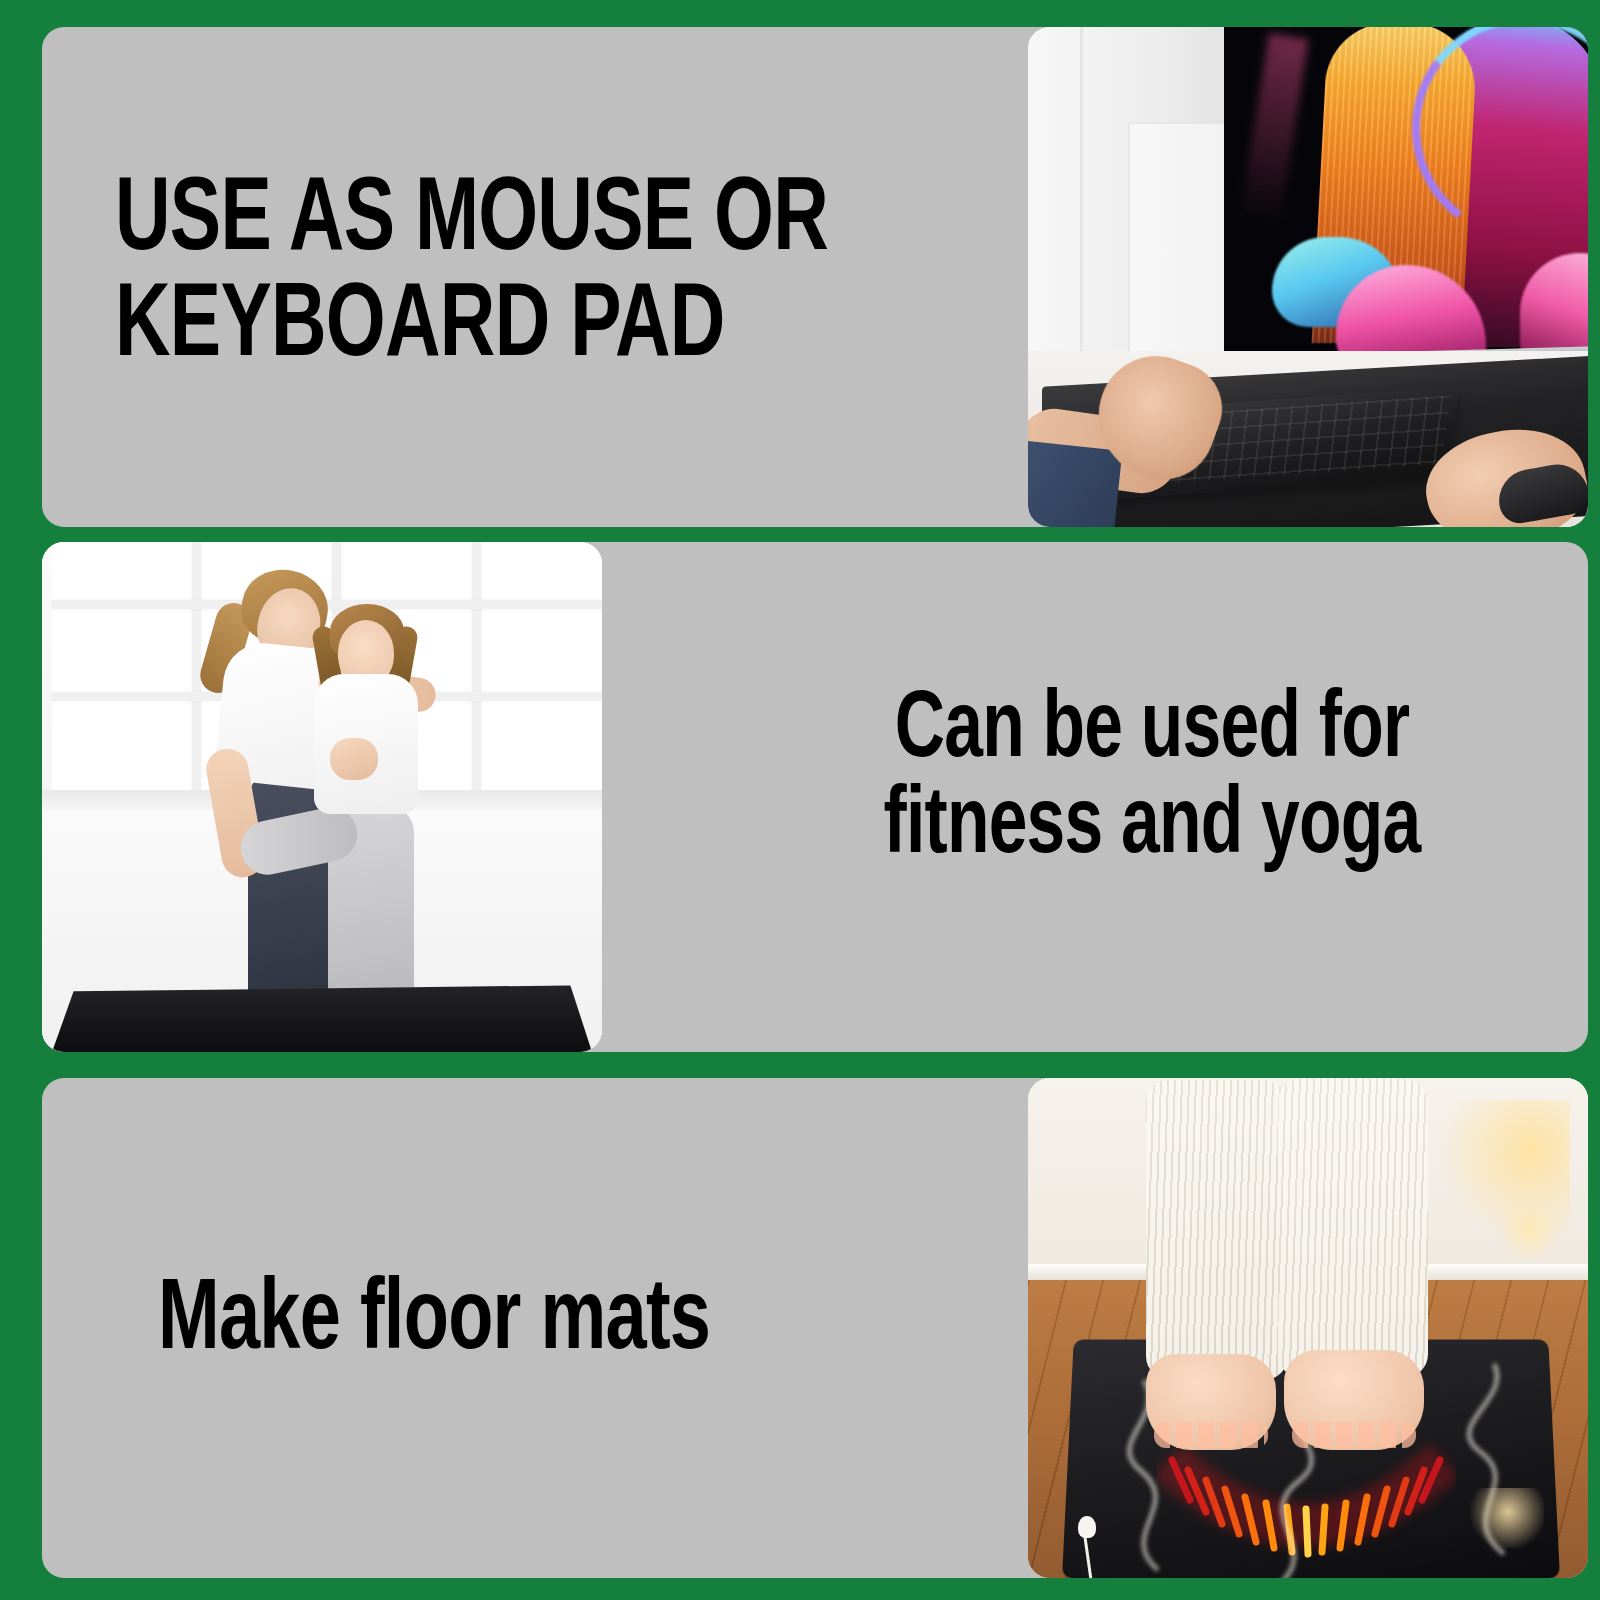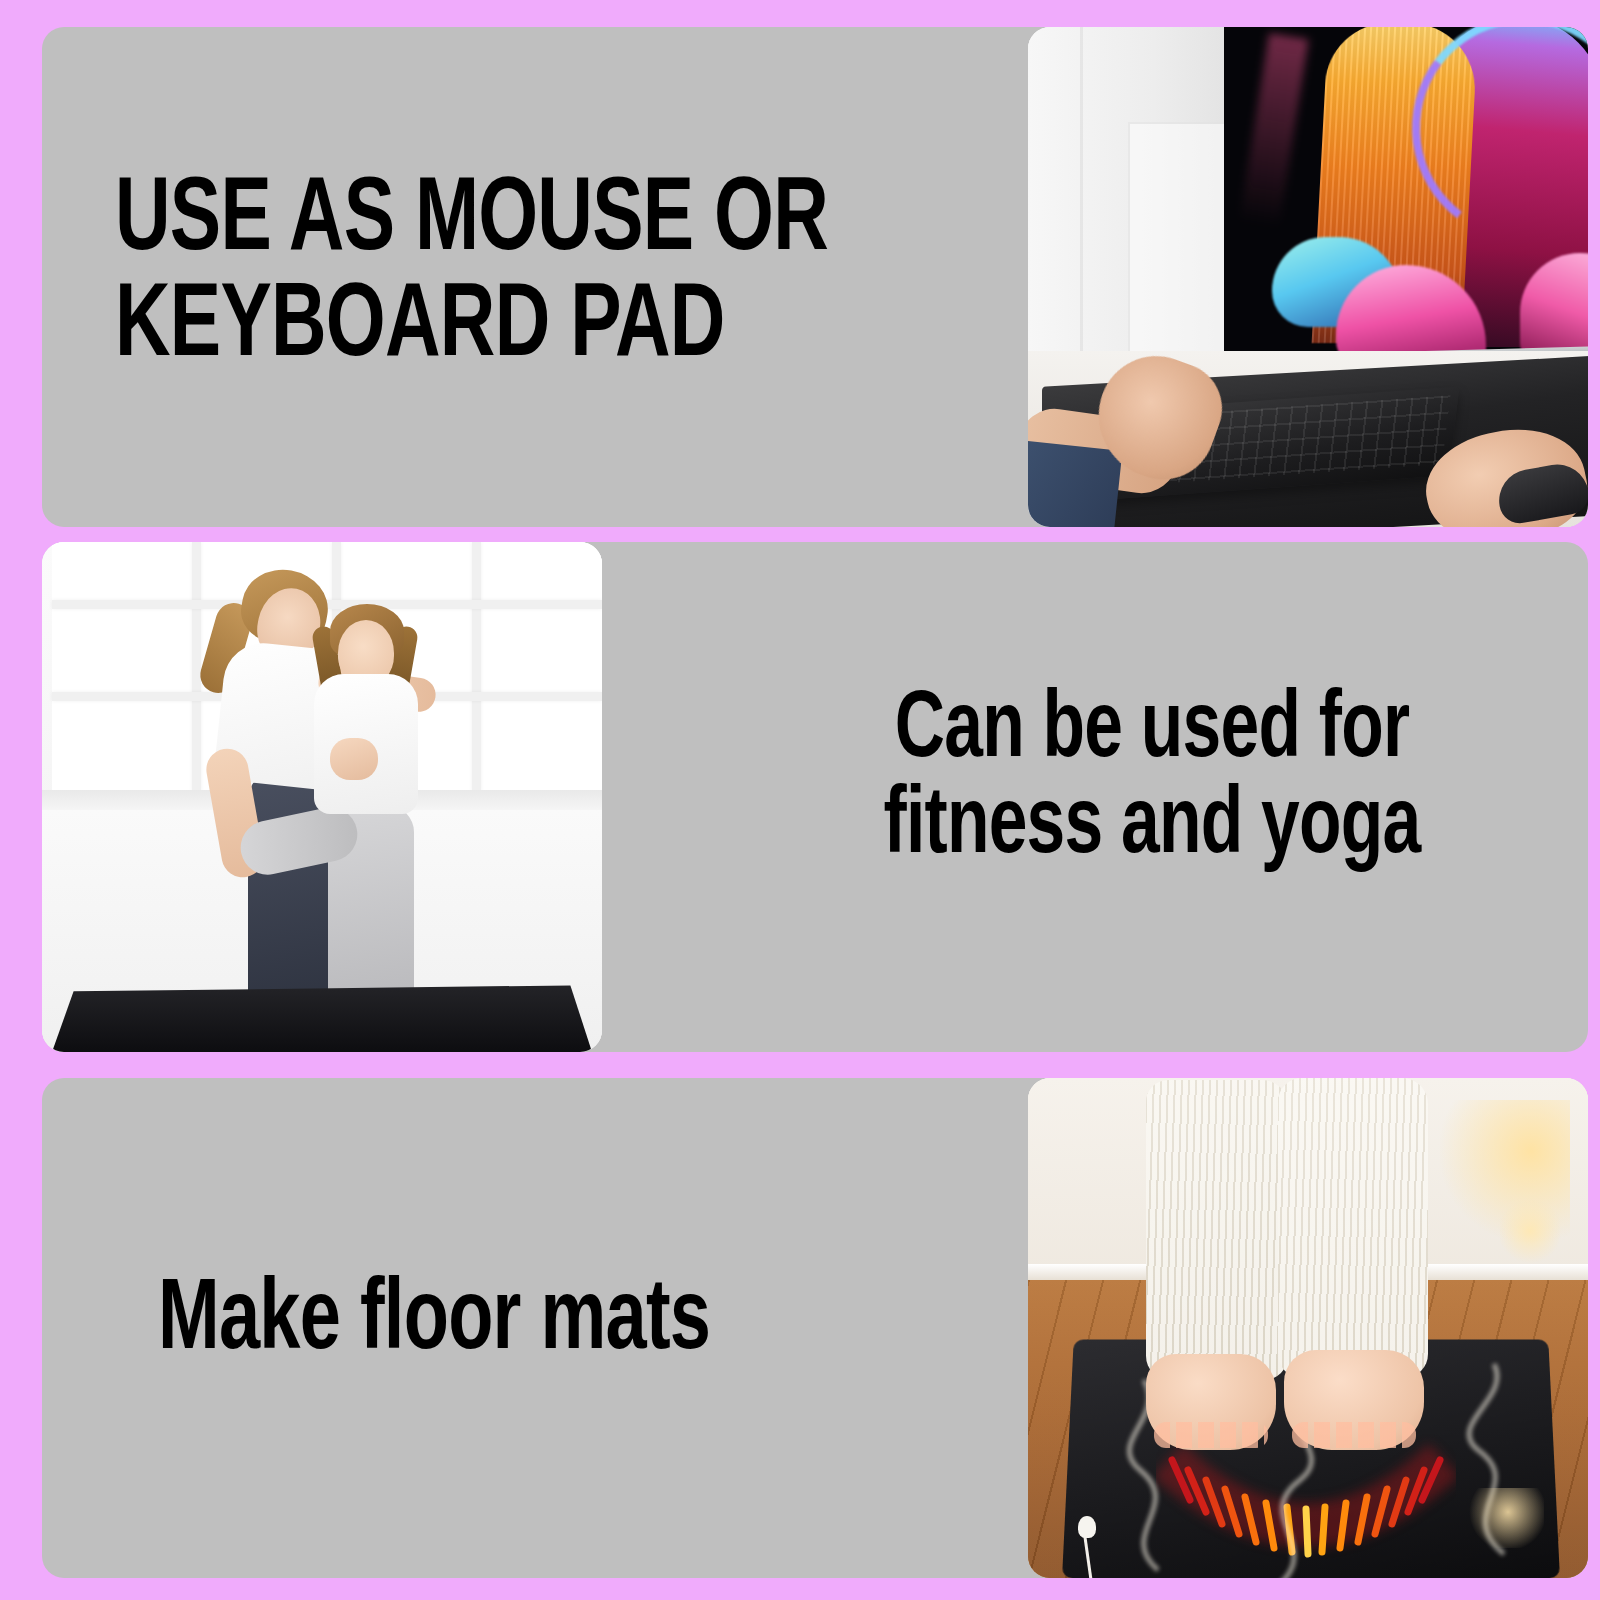--- a/index.html
+++ b/index.html
@@ -1,20 +1,20 @@
 <!DOCTYPE html>
 <html><head>
 <meta charset="utf-8">
 <style>
   html,body{margin:0;padding:0;background:#ffffff;}
   body{
     width:1600px;height:1600px;overflow:hidden;
     font-family:"Liberation Sans", sans-serif;
   }
-  .board{position:relative;width:1600px;height:1600px;background:#f0abfc;}
+  .board{position:relative;width:1600px;height:1600px;background:#15803d;}
 
   
   .panel{position:absolute;background:#bfbfbf;border-radius:22px;overflow:hidden;}
   .photo{position:absolute;overflow:hidden;background:#ffffff;}
 
   
   .headline{
     position:absolute;color:#000;font-weight:700;
     font-family:"Liberation Sans Narrow","Liberation Sans",sans-serif;
     transform:scaleX(.74);transform-origin:left center;

